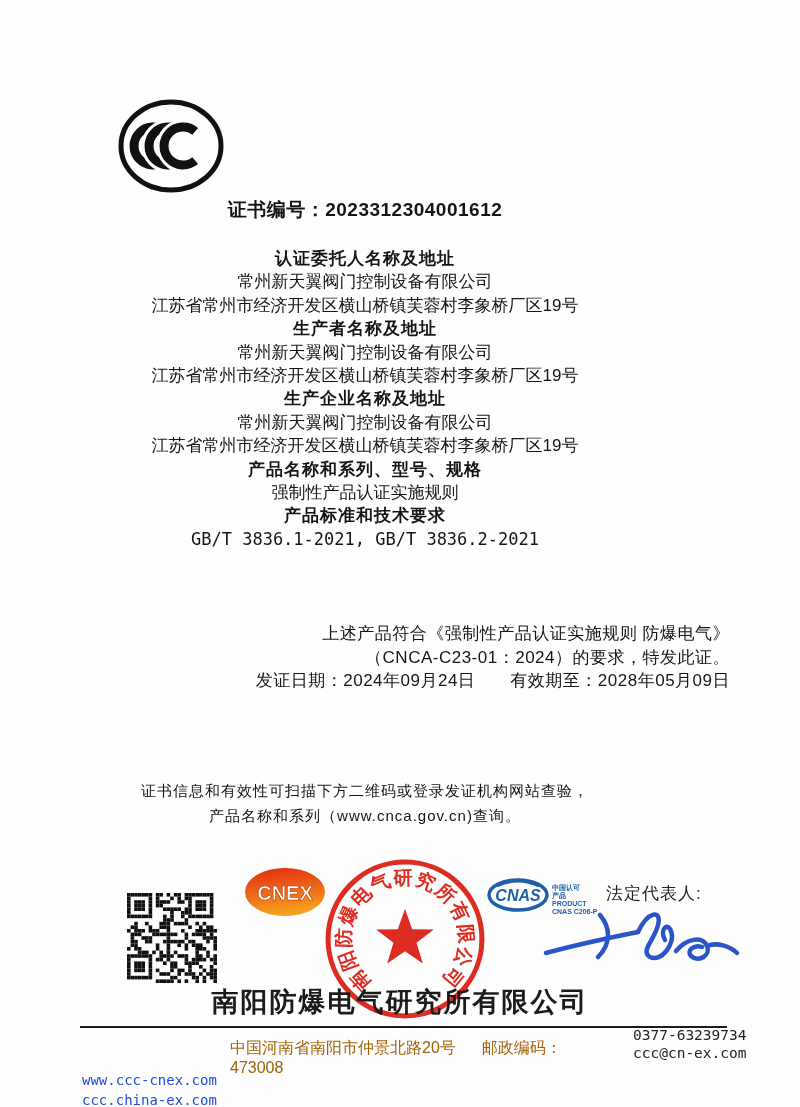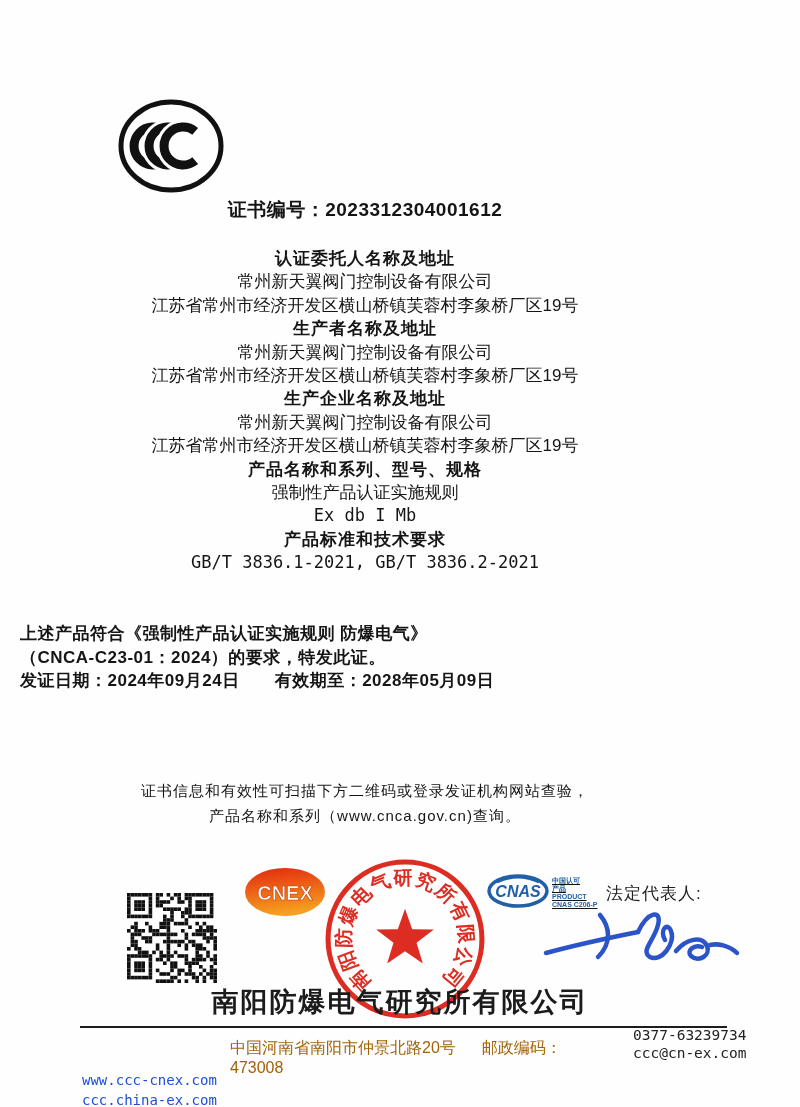--- a/index.html
+++ b/index.html
@@ -14,29 +14,29 @@
   .ccc-logo{left:116px;top:96px;width:110px;height:100px;}
   .title{left:36px;right:0;top:120px;text-align:center;
     font-size:33px;font-weight:600;letter-spacing:2px;color:#161616;}
   .certno{left:0;width:730px;top:197px;text-align:center;
     font-size:19px;font-weight:bold;letter-spacing:.5px;}
   
   .bodyblock{left:0;width:730px;top:247px;text-align:center;
     font-size:17px;line-height:23.4px;}
   .bodyblock .b{font-weight:bold;letter-spacing:1px;}
   .mono{font-family:"DejaVu Sans Mono","Liberation Mono",monospace;}
-  .statement{left:0;width:730px;top:622px;text-align:left;
-    font-size:17px;line-height:23.6px;font-weight:bold;letter-spacing:.5px;padding-left:20px;}
+  .statement{left:0;width:730px;top:622px;text-align:right;
+    font-size:17px;line-height:23.6px;font-weight:normal;letter-spacing:.5px;}
   .verify{left:0;width:730px;top:778px;text-align:center;
     font-size:15px;line-height:25px;letter-spacing:1px;}
   
   .qr{left:127px;top:893px;width:90px;height:90px;}
   .cnex{left:243px;top:866px;width:84px;height:53px;}
   .stamp{left:322px;top:856px;width:166px;height:166px;mix-blend-mode:multiply;opacity:.95;}
-  .cnas{left:487px;top:866px;width:122px;height:50px;display:flex;align-items:center;text-decoration:underline;}
+  .cnas{left:487px;top:866px;width:122px;height:50px;display:flex;align-items:flex-end;}
   .cnas-sub{margin-left:3px;margin-top:4px;line-height:8px;font-size:7px;
     color:#2060a8;font-weight:bold;white-space:nowrap;}
   .legal{left:606px;top:882px;width:190px;font-size:17px;letter-spacing:1px;color:#222;}
   .sig{left:538px;top:901px;width:210px;height:84px;}
   
   .issuer-name{left:0;right:0;top:984px;text-align:center;
     font-size:27px;font-weight:600;letter-spacing:2px;color:#1b1b1b;}
   .divider{left:80px;top:1026px;width:647px;height:2px;background:#1c1c1c;}
   .f-left{left:82px;top:1070px;font-size:14px;line-height:20px;color:#1d4ed8;}
   .f-center{left:230px;top:1038px;width:360px;font-size:16px;color:#a16207;}
@@ -66,21 +66,20 @@
     <div>常州新天翼阀门控制设备有限公司</div>
     <div>江苏省常州市经济开发区横山桥镇芙蓉村李象桥厂区19号</div>
     <div class="b">生产者名称及地址</div>
     <div>常州新天翼阀门控制设备有限公司</div>
     <div>江苏省常州市经济开发区横山桥镇芙蓉村李象桥厂区19号</div>
     <div class="b">生产企业名称及地址</div>
     <div>常州新天翼阀门控制设备有限公司</div>
     <div>江苏省常州市经济开发区横山桥镇芙蓉村李象桥厂区19号</div>
     <div class="b">产品名称和系列、型号、规格</div>
     <div>强制性产品认证实施规则</div>
-    <div class="mono">Ex db I Mb</div>
     <div class="b">产品标准和技术要求</div>
     <div class="mono">GB/T 3836.1-2021, GB/T 3836.2-2021</div>
   </div>
 
   <div class="abs statement">
     <div>上述产品符合《强制性产品认证实施规则 防爆电气》</div>
     <div>（CNCA-C23-01：2024）的要求，特发此证。</div>
     <div>发证日期：2024年09月24日　　有效期至：2028年05月09日</div>
   </div>
 

